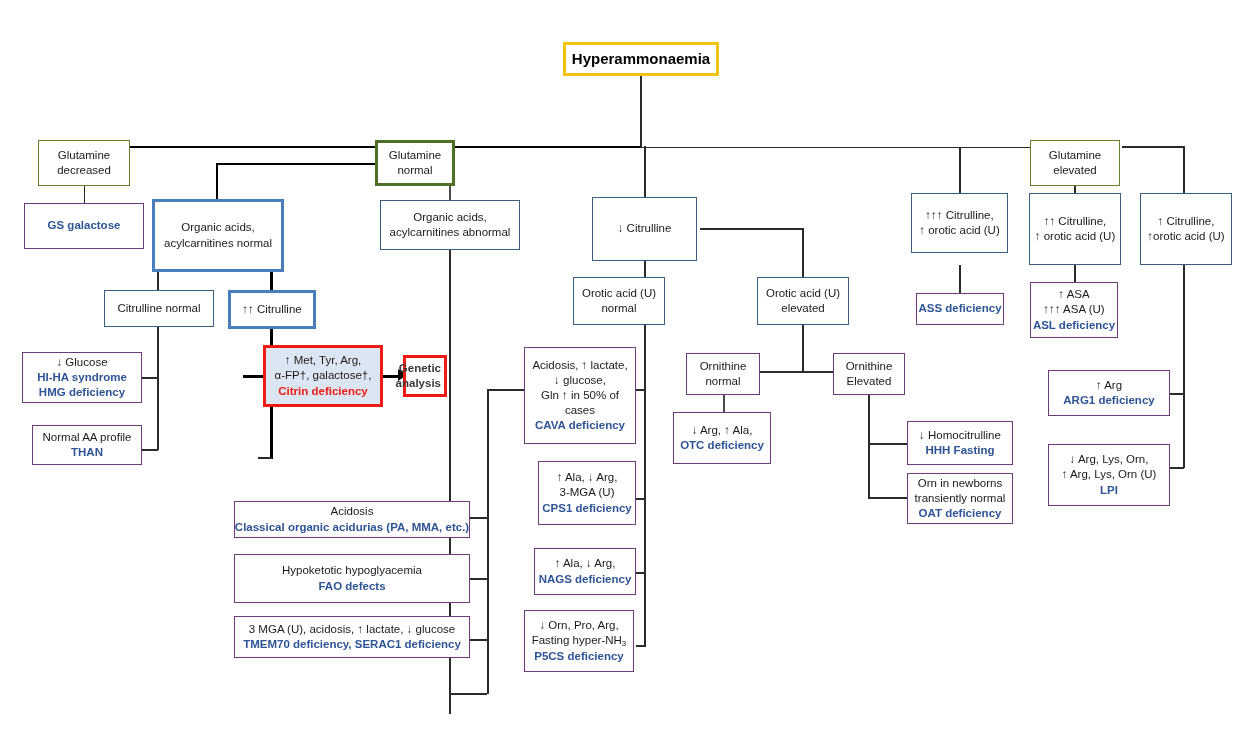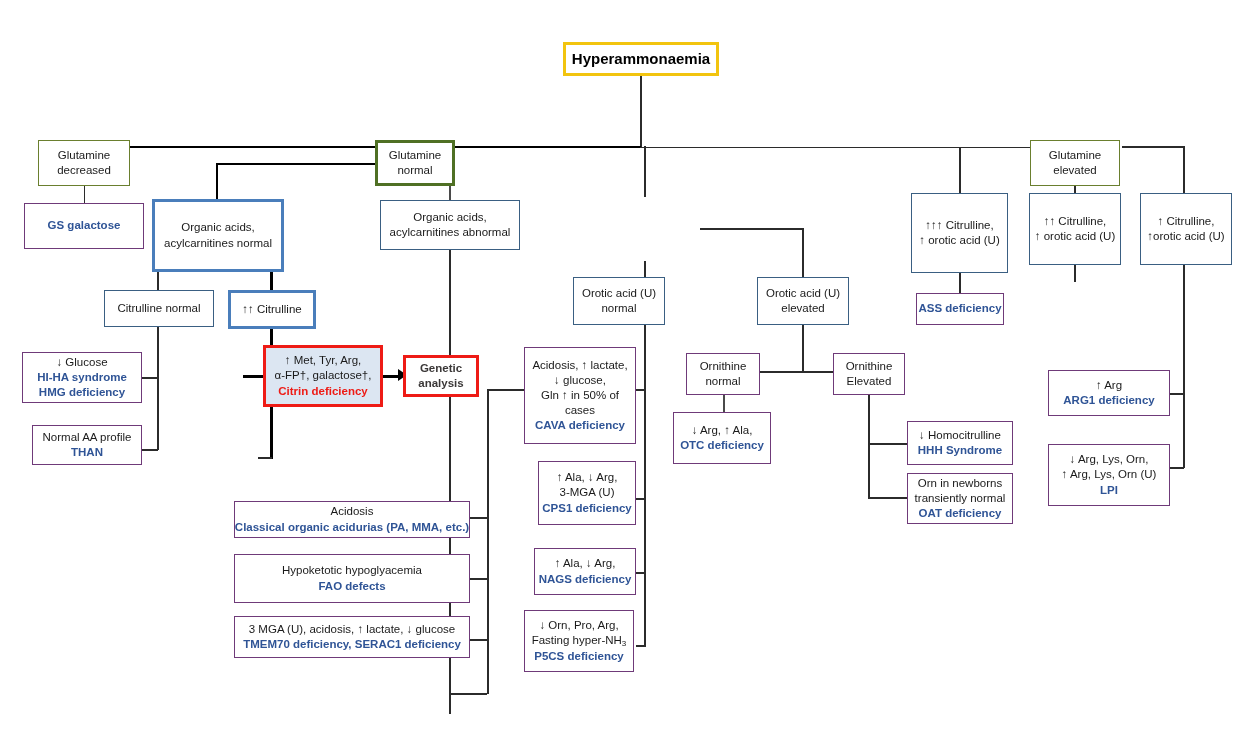--- a/index.html
+++ b/index.html
@@ -156,39 +156,42 @@
     <span class="ln">Normal AA profile</span>
     <span class="ln dx">THAN</span>
   </div>
 
   <div class="node b-red" style="left:263px;top:345px;width:120px;height:62px;">
     <span class="ln">↑ Met, Tyr, Arg,</span>
     <span class="ln">α-FP†, galactose†,</span>
     <span class="ln dx-red">Citrin  deficiency</span>
   </div>
 
-  <div class="node b-red-plain" style="left:403px;top:355px;width:76px;height:42px;">
+  <div class="node b-red-plain" style="left:403px;top:355px;width:44px;height:42px;align-items:flex-end;">
     <span class="ln dx-dark">Genetic</span>
     <span class="ln dx-dark">analysis</span>
   </div>
 
 
   <div class="node b-purple" style="left:234px;top:501px;width:236px;height:37px;">
     <span class="ln">Acidosis</span>
     <span class="ln dx">Classical organic acidurias (PA, MMA, etc.)</span>
   </div>
   <div class="node b-purple" style="left:234px;top:554px;width:236px;height:49px;">
     <span class="ln">Hypoketotic hypoglyacemia</span>
     <span class="ln dx">FAO defects</span>
   </div>
   <div class="node b-purple" style="left:234px;top:616px;width:236px;height:42px;">
     <span class="ln">3 MGA (U), acidosis, ↑ lactate, ↓ glucose</span>
     <span class="ln dx">TMEM70  deficiency, SERAC1  deficiency</span>
   </div>
 
+  <div class="node b-blue" style="left:592px;top:197px;width:105px;height:64px;">
+    <span class="ln">↓ Citrulline</span>
+  </div>
 
   <div class="node b-blue" style="left:573px;top:277px;width:92px;height:48px;">
     <span class="ln">Orotic acid (U)</span>
     <span class="ln">normal</span>
   </div>
 
   <div class="node b-blue" style="left:757px;top:277px;width:92px;height:48px;">
     <span class="ln">Orotic acid (U)</span>
     <span class="ln">elevated</span>
   </div>
@@ -228,48 +231,53 @@
     <span class="ln">Elevated</span>
   </div>
 
   <div class="node b-purple" style="left:673px;top:412px;width:98px;height:52px;">
     <span class="ln">↓ Arg, ↑ Ala,</span>
     <span class="ln dx">OTC  deficiency</span>
   </div>
 
   <div class="node b-purple" style="left:907px;top:421px;width:106px;height:44px;">
     <span class="ln">↓ Homocitrulline</span>
-    <span class="ln dx">HHH Syndrome</span>
+    <span class="ln dx">HHH Fasting</span>
   </div>
 
   <div class="node b-purple" style="left:907px;top:473px;width:106px;height:51px;">
     <span class="ln">Orn in newborns</span>
     <span class="ln">transiently normal</span>
     <span class="ln dx">OAT  deficiency</span>
   </div>
 
   <div class="node b-green" style="left:1030px;top:140px;width:90px;height:46px;">
     <span class="ln">Glutamine</span>
     <span class="ln">elevated</span>
   </div>
 
-  <div class="node b-blue" style="left:911px;top:193px;width:97px;height:80px;">
+  <div class="node b-blue" style="left:911px;top:193px;width:97px;height:60px;">
     <span class="ln">↑↑↑ Citrulline,</span>
     <span class="ln">↑ orotic acid (U)</span>
   </div>
 
   <div class="node b-purple" style="left:916px;top:293px;width:88px;height:32px;">
     <span class="ln dx">ASS  deficiency</span>
   </div>
 
   <div class="node b-blue" style="left:1029px;top:193px;width:92px;height:72px;">
     <span class="ln">↑↑ Citrulline,</span>
     <span class="ln">↑ orotic acid (U)</span>
   </div>
 
+  <div class="node b-purple" style="left:1030px;top:282px;width:88px;height:56px;">
+    <span class="ln">↑ ASA</span>
+    <span class="ln">↑↑↑ ASA (U)</span>
+    <span class="ln dx">ASL  deficiency</span>
+  </div>
 
   <div class="node b-blue" style="left:1140px;top:193px;width:92px;height:72px;">
     <span class="ln">↑ Citrulline,</span>
     <span class="ln">↑orotic acid (U)</span>
   </div>
 
   <div class="node b-purple" style="left:1048px;top:370px;width:122px;height:46px;">
     <span class="ln">↑ Arg</span>
     <span class="ln dx">ARG1  deficiency</span>
   </div>

